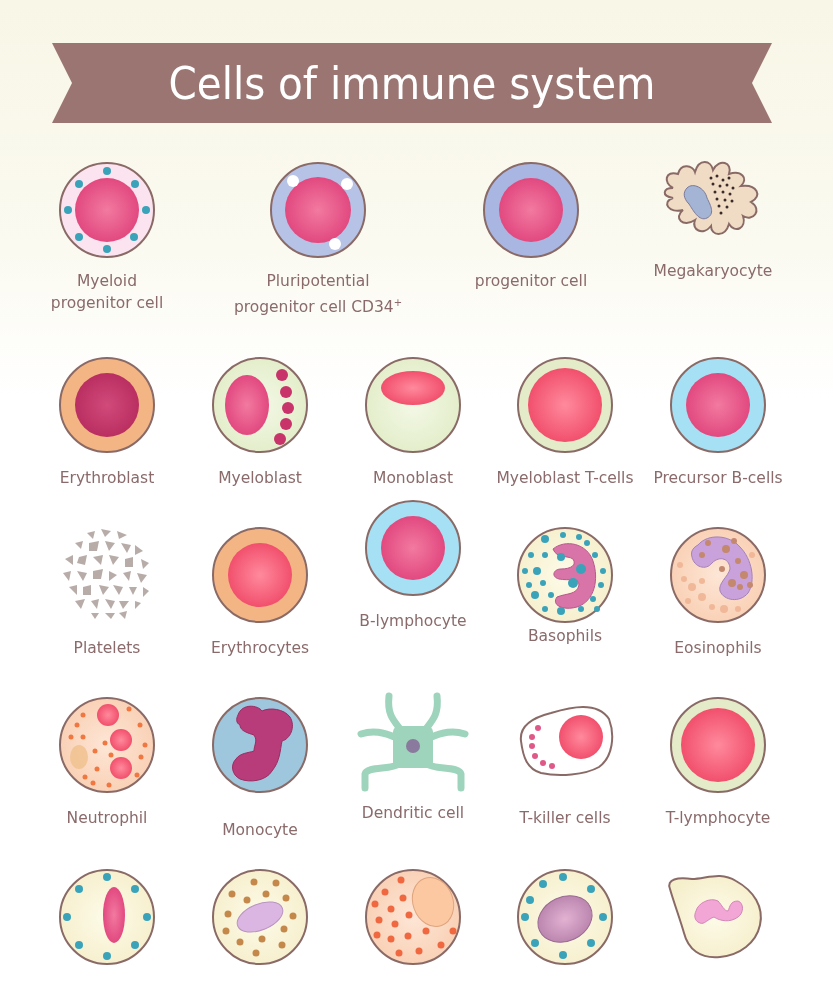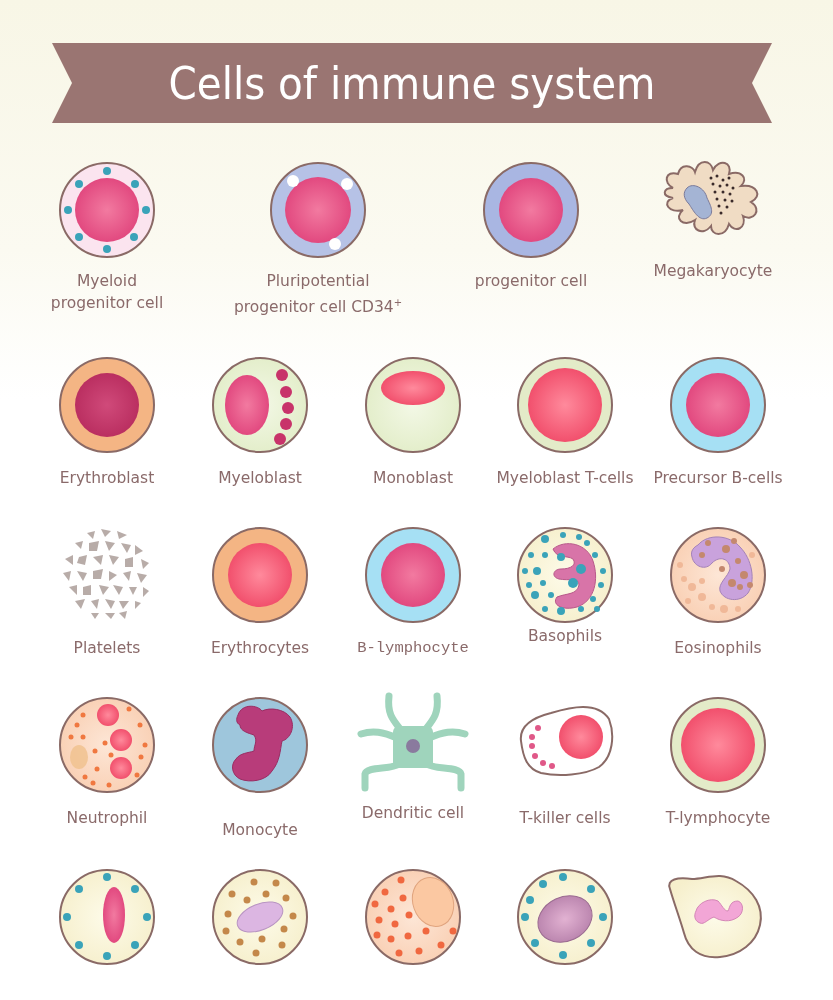--- a/index.html
+++ b/index.html
@@ -237,21 +237,21 @@
 </div>
 
 <div class="cell" style="left:180px; top:525px;">
   <svg width="100" height="100" viewBox="0 0 100 100">
     <circle cx="50" cy="50" r="47" fill="#f4b584" stroke="#8a6a66" stroke-width="2"></circle>
     <circle cx="50" cy="50" r="32" fill="url(#gRed)"></circle>
   </svg>
   <div class="label" style="margin-top:12px">Erythrocytes</div>
 </div>
 
-<div class="cell" style="left:333px; top:525px;font-family:Liberation Mono, monospace;">
+<div class="cell" style="left:333px; top:498px;">
   <svg width="100" height="100" viewBox="0 0 100 100">
     <circle cx="50" cy="50" r="47" fill="#a6e0f4" stroke="#8a6a66" stroke-width="2"></circle>
     <circle cx="50" cy="50" r="32" fill="url(#gPink)"></circle>
   </svg>
   <div class="label" style="margin-top:12px">B-lymphocyte</div>
 </div>
 
 <div class="cell" style="left:485px; top:525px;">
   <svg width="100" height="100" viewBox="0 0 100 100">
     <circle cx="50" cy="50" r="47" fill="url(#gCream)" stroke="#8a6a66" stroke-width="2"></circle>

